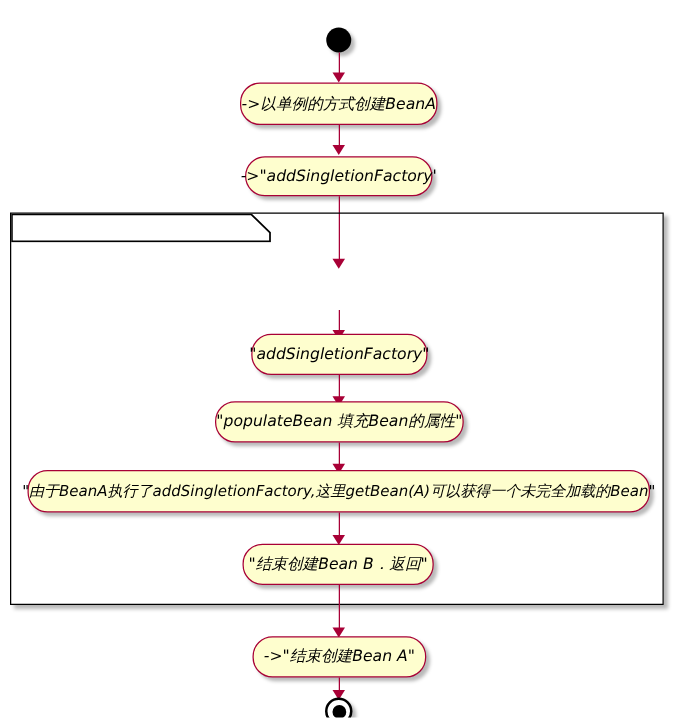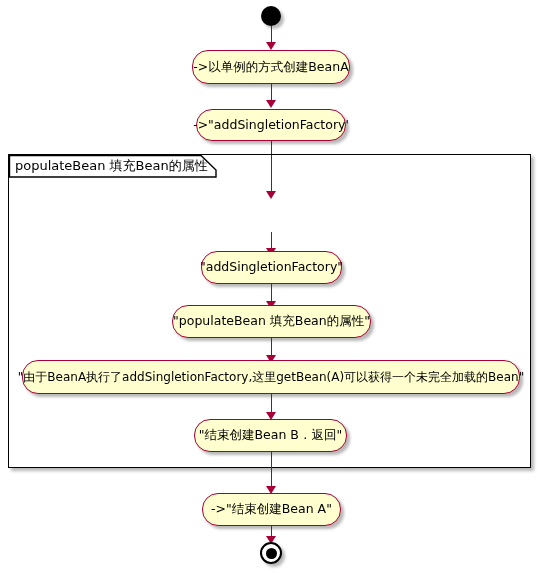--- a/index.html
+++ b/index.html
@@ -11,23 +11,24 @@
     width: 540px;
     height: 574px;
     position: relative;
     overflow: hidden;
     font-family: "DejaVu Sans", "Liberation Sans", sans-serif;
   }
 
   #diagram {
     position: absolute;
     left: 0;
-    top: 0;
+    top: 16px;
     width: 540px;
     height: 514px;
+    font-style: italic;
   }
 
   
   .node {
     position: absolute;
     box-sizing: border-box;
     background: #FEFECE;
     border: 1.4px solid #A80036;
     border-radius: 16px;
     color: #000000;
@@ -134,21 +135,20 @@
   <div class="node" style="left:196px; top:109px; width:150px; height:32px;">-&gt;"addSingletionFactory'</div>
 
   <div class="arrow-line" style="left:270.5px; top:141px; height:54px;"></div>
   <div class="arrow-head" style="left:266px; top:191px;"></div>
 
   <div class="partition" style="left:8px; top:154px; width:523px; height:314px;">
     <div class="partition-label-wrap">
       <svg width="208" height="23" viewBox="0 0 208 23" aria-hidden="true">
         <path d="M0.5 0.5 H192 L207 15 L207 22 H0.5 Z" fill="#FFFFFF" stroke="#000000" stroke-width="1.4"></path>
       </svg>
-      <div class="partition-label">populateBean 填充Bean的属性</div>
     </div>
   </div>
 
 
   <div class="arrow-line" style="left:270.5px; top:232px; height:18px;"></div>
   <div class="arrow-head" style="left:266px; top:248px;"></div>
 
   <div class="node" style="left:201px; top:251px; width:141px; height:33px;">"addSingletionFactory"</div>
 
   <div class="arrow-line" style="left:270.5px; top:284px; height:19px;"></div>

